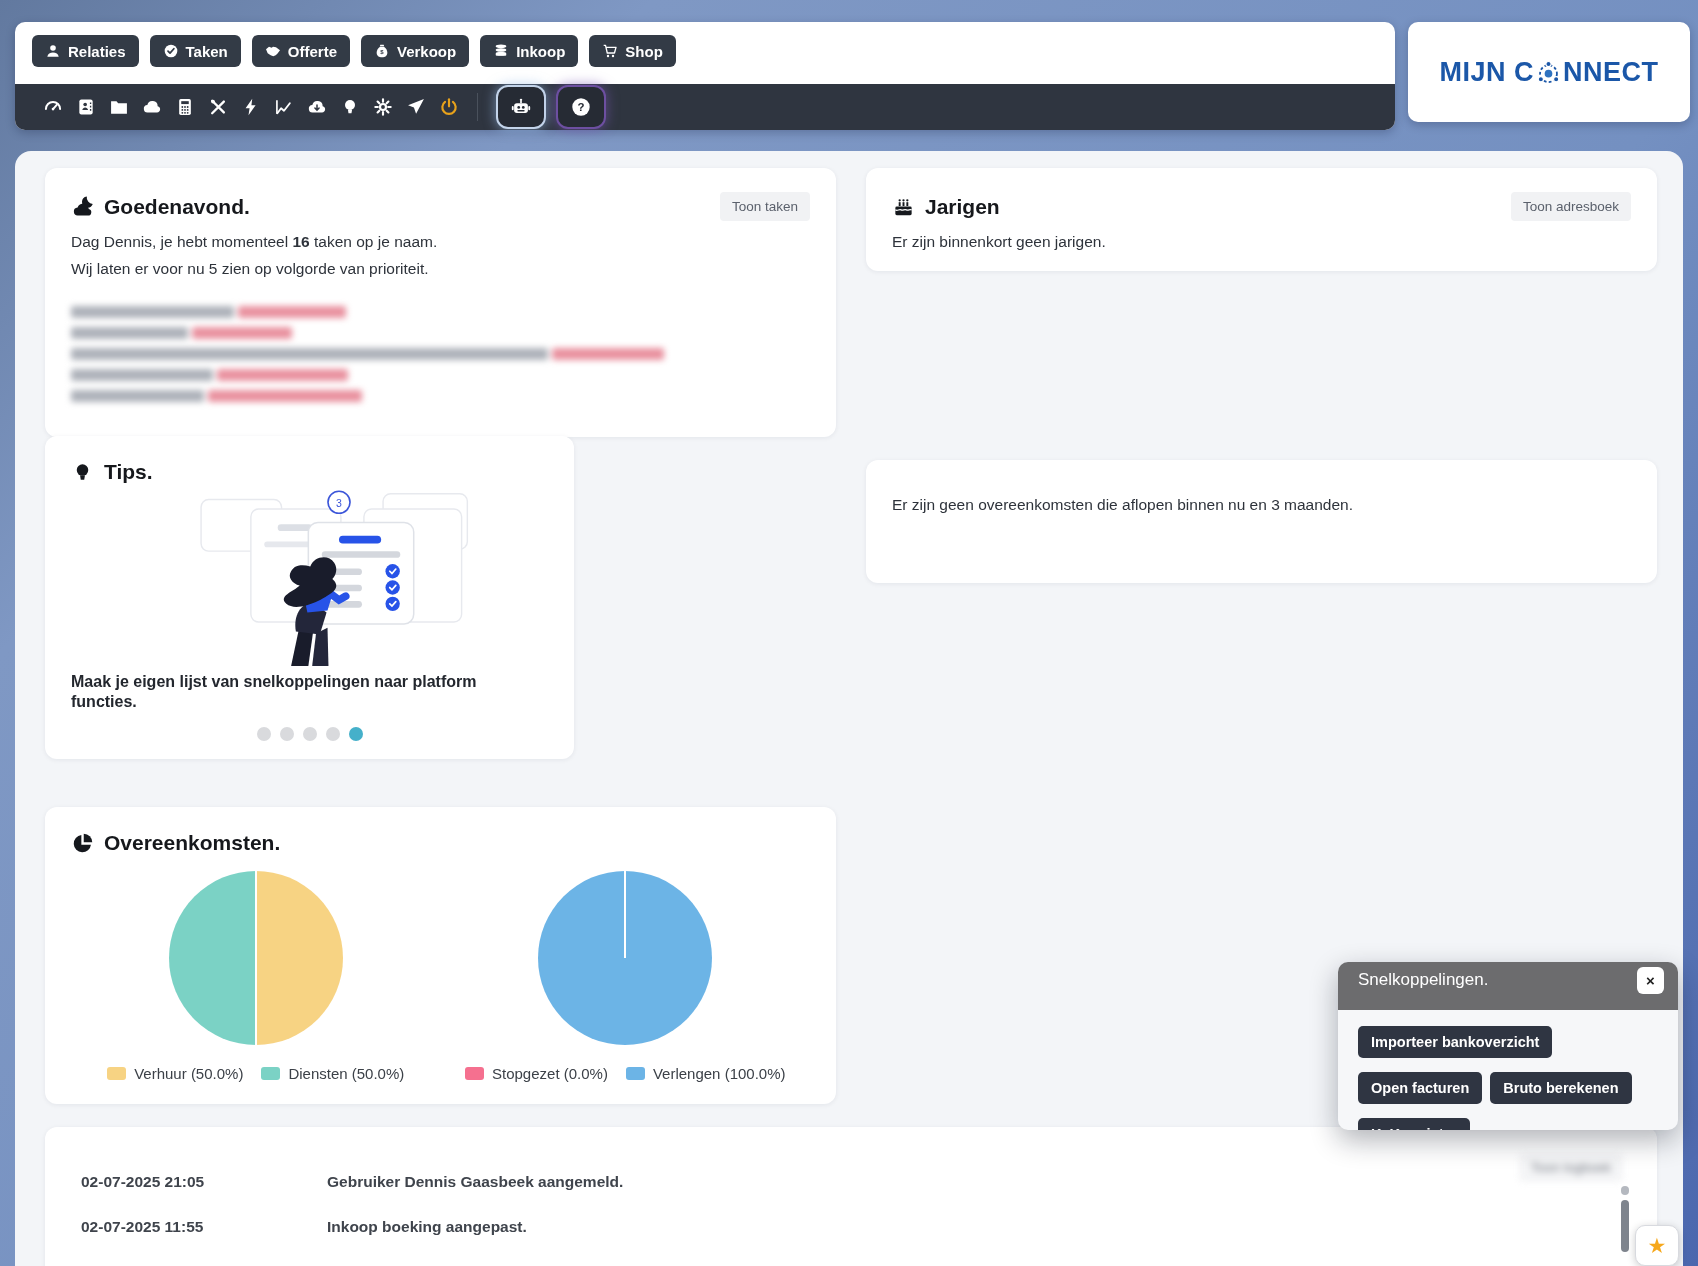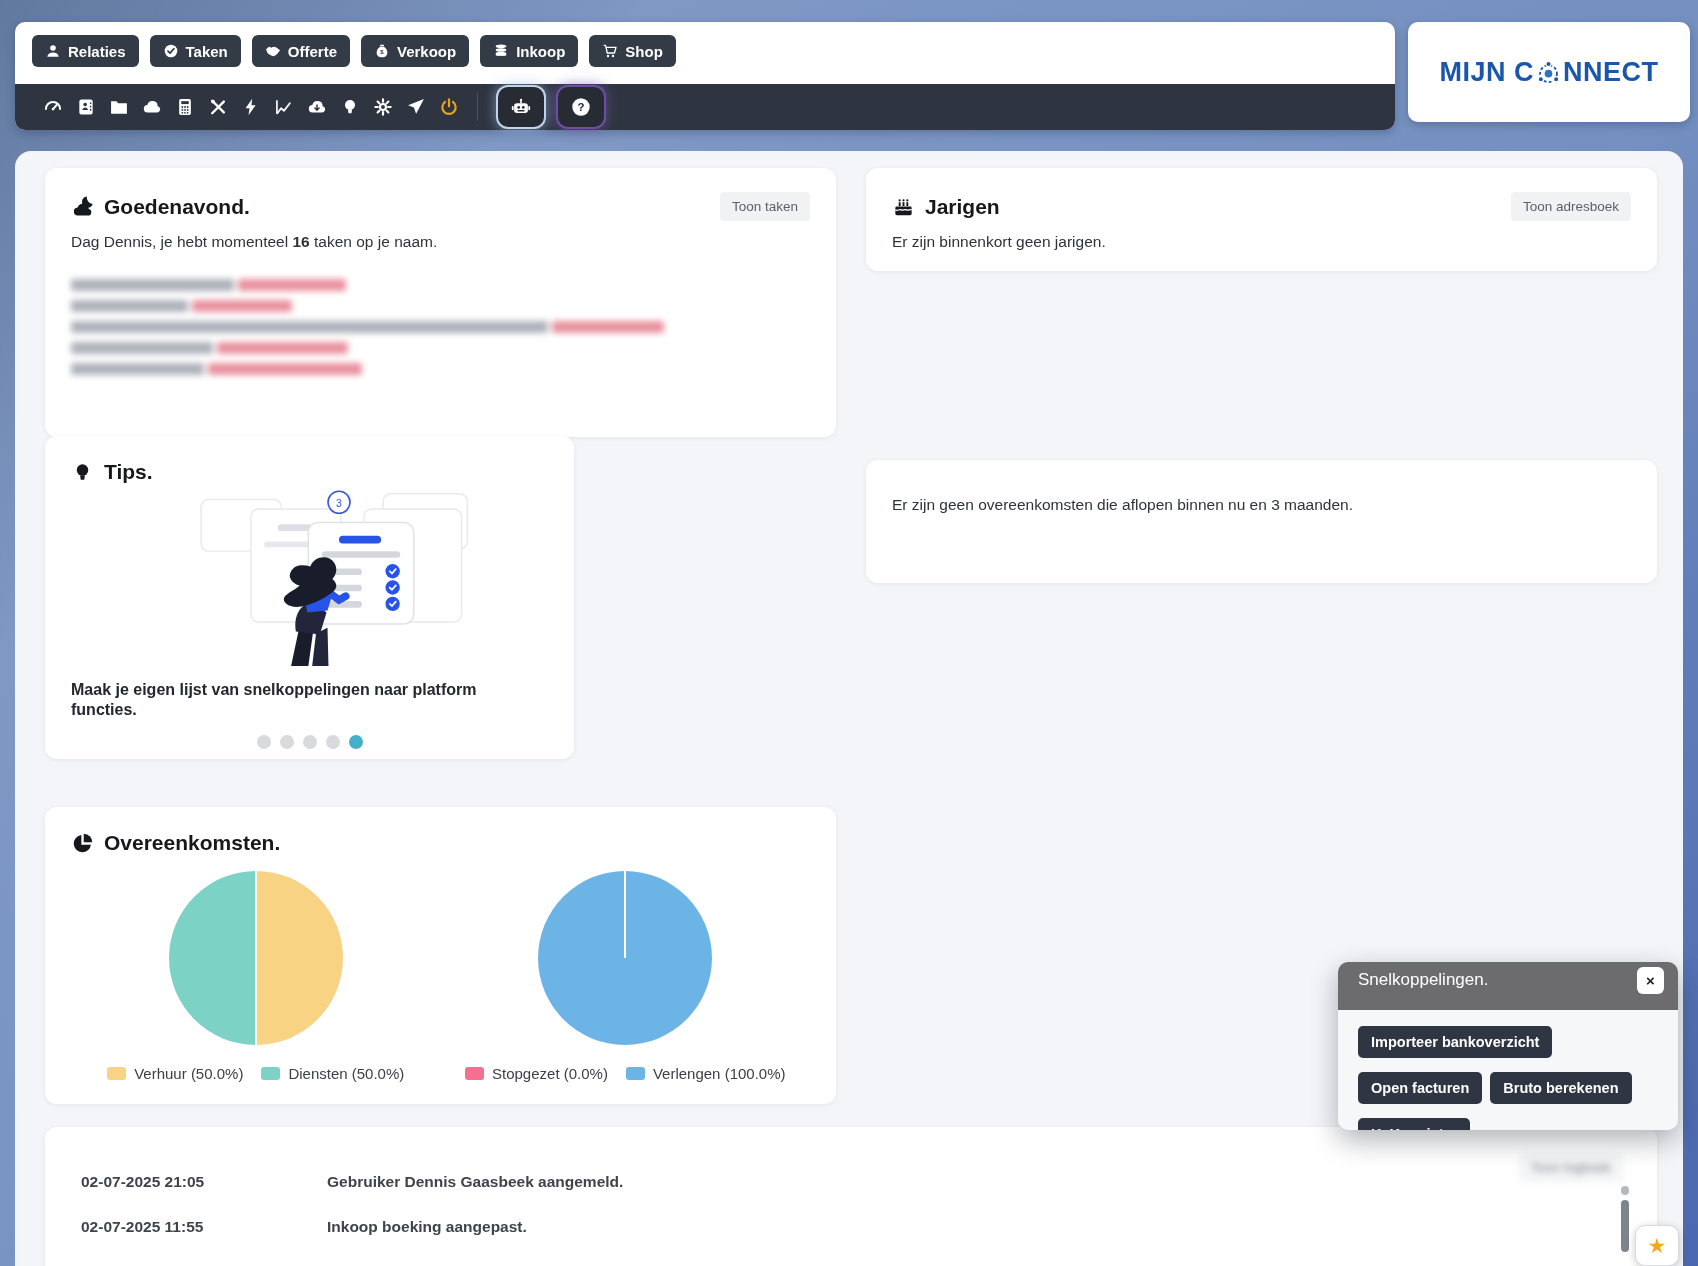--- a/index.html
+++ b/index.html
@@ -63,21 +63,21 @@
   .body-text { margin-top:11px; font-size:15.5px; color:#2e333b; line-height:1.35; }
   .body-text b { font-weight:700; }
 
   .redacted { margin-top:26px; }
   .red-row { display:flex; gap:4px; height:12px; margin-bottom:9px; filter:blur(3px); cursor:pointer; }
   .red-grey { background:#aeb2ba; border-radius:2px; height:12px; }
   .red-red  { background:#e9919f; border-radius:2px; height:12px; }
 
   
   .tips-illo { width:300px; height:182px; margin:2px 0 0 118px; }
-  .tips-caption { margin-top:8px; font-size:16px; font-weight:600; color:#23272e; line-height:1.22; width:460px; }
+  .tips-caption { font-size:16px; font-weight:600; color:#23272e; line-height:1.22; width:460px; }
   .dots { display:flex; gap:9px; justify-content:center; margin-top:16px; }
   .dot { width:14px; height:14px; border-radius:50%; background:#d9dadd; cursor:pointer; }
   .dot.active { background:#45b0ca; }
 
   
   .pies { display:flex; margin-top:16px; }
   .pie-block { width:50%; display:flex; flex-direction:column; align-items:center; }
   .pie { position:relative; width:174px; height:174px; border-radius:50%; }
   .radius-line { position:absolute; left:calc(50% - 1px); bottom:50%; width:2px; height:87px;
                  background:#fff; transform-origin:bottom center; }
@@ -326,20 +326,21 @@
             <svg viewBox="0 0 24 24" style="width:100%;height:100%;">
               <path d="M16.5 1.5a5.8 5.8 0 1 0 6.2 7.8A6.8 6.8 0 0 1 16.5 1.5z" fill="currentColor"></path>
               <path d="M7.5 21.5a4.2 4.2 0 0 1-.6-8.4 6 6 0 0 1 11.6 1.5 3.5 3.5 0 0 1-.9 6.9z" fill="currentColor"></path>
             </svg>
           </span>
           <span>Goedenavond.</span>
         </h2>
       <button class="ghost-btn">Toon taken</button>
     </div>
     <p class="body-text"><span>Dag Dennis, je hebt momenteel </span><b>16</b><span> taken op je naam.</span></p>
+    <p class="body-text" style="margin-top:6px;">Wij laten er voor nu 5 zien op volgorde van prioriteit.</p>
     <div class="redacted" id="redacted-rows">
         <div class="red-row">
           <span class="red-grey" style="width:163px"></span>
           <span class="red-red" style="width:108px"></span>
         </div>
         <div class="red-row">
           <span class="red-grey" style="width:117px"></span>
           <span class="red-red" style="width:100px"></span>
         </div>
         <div class="red-row">

